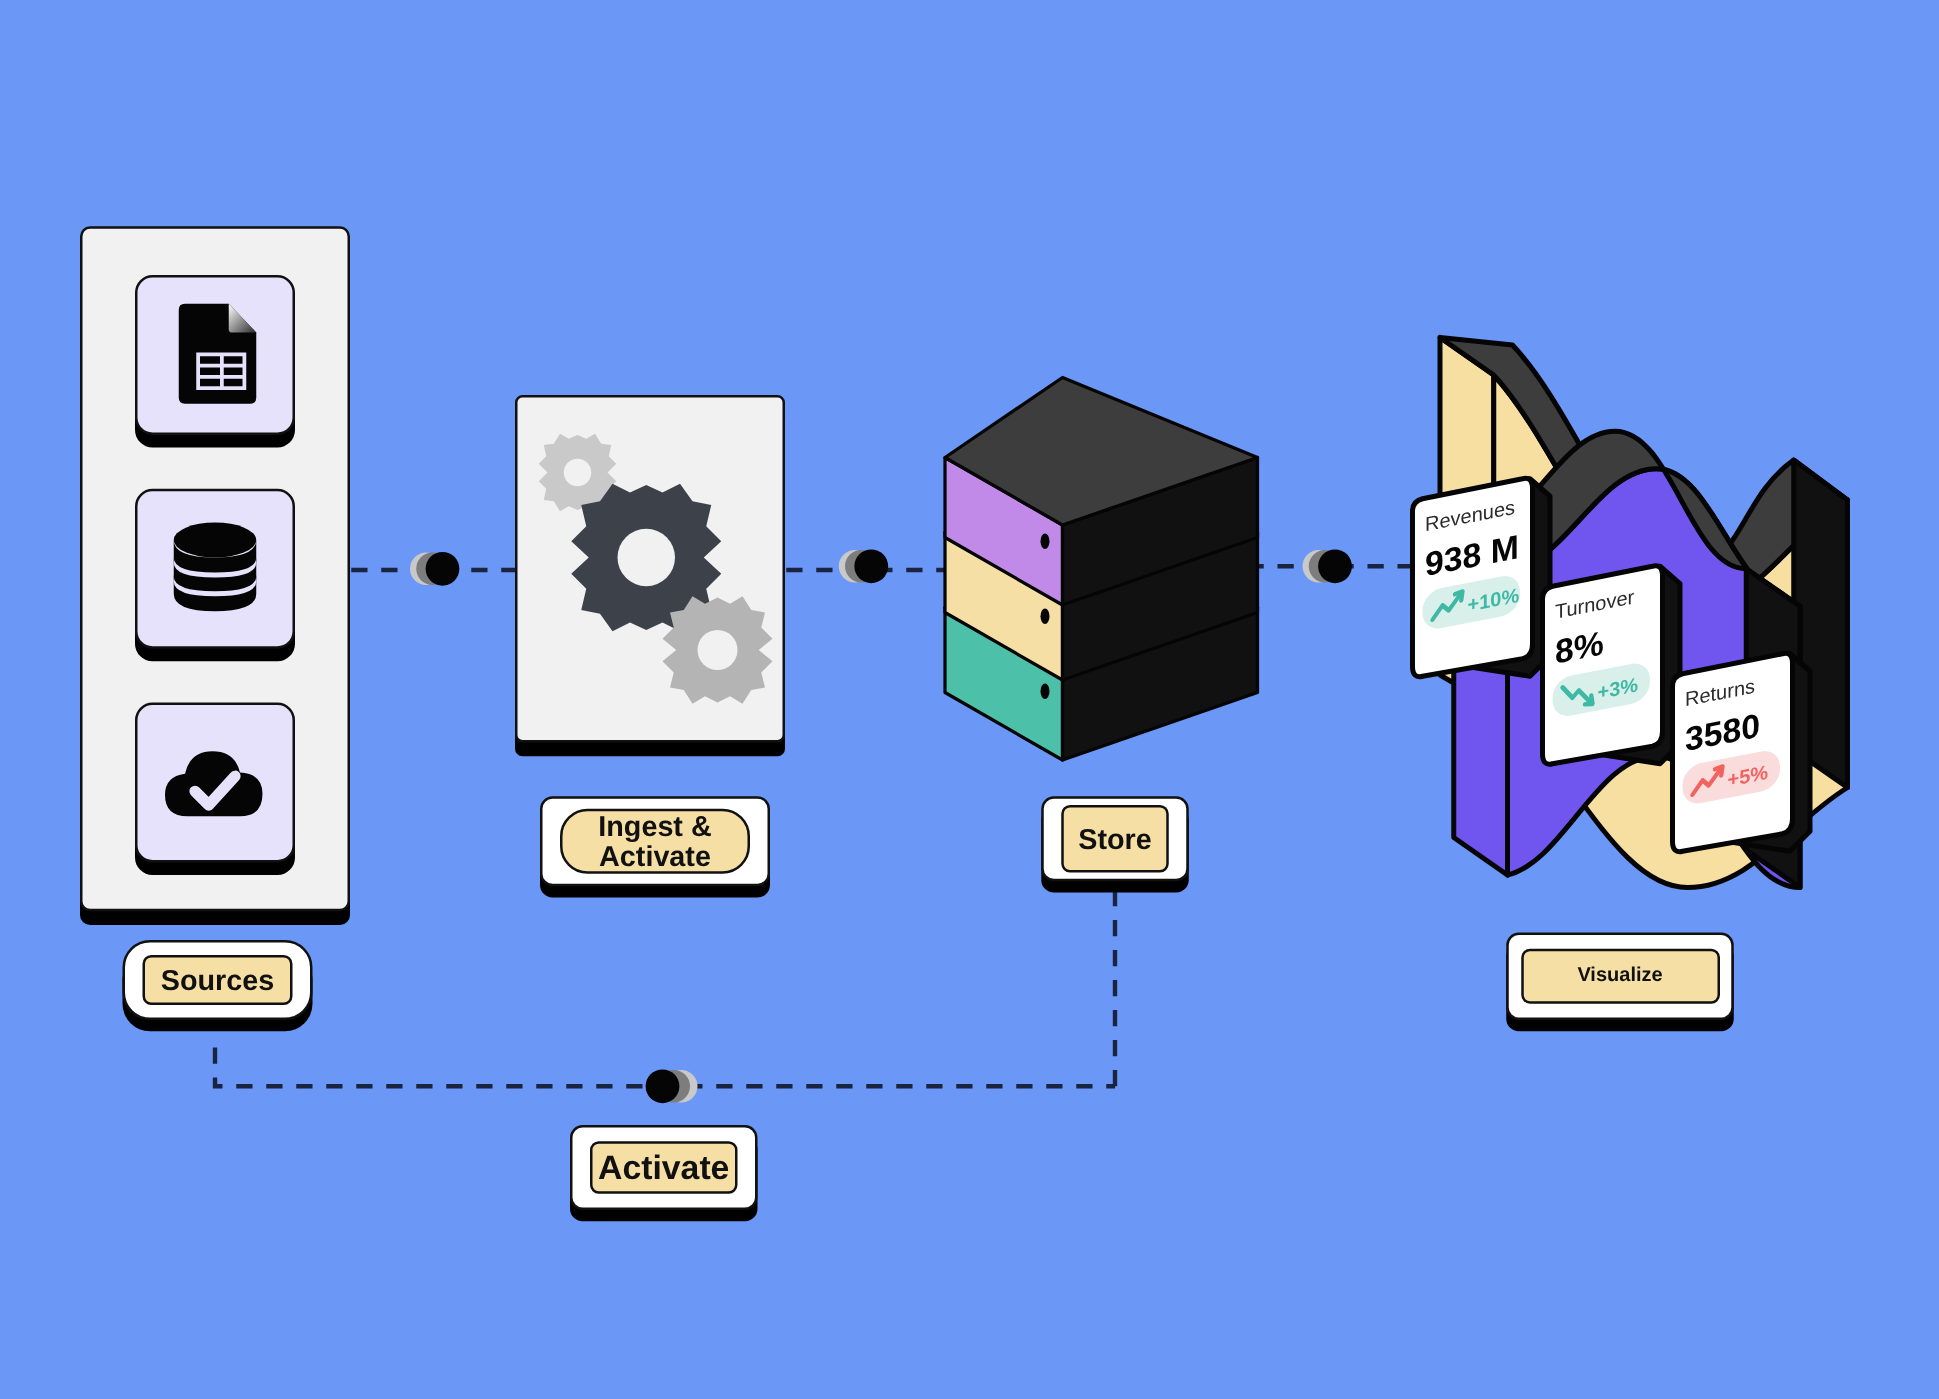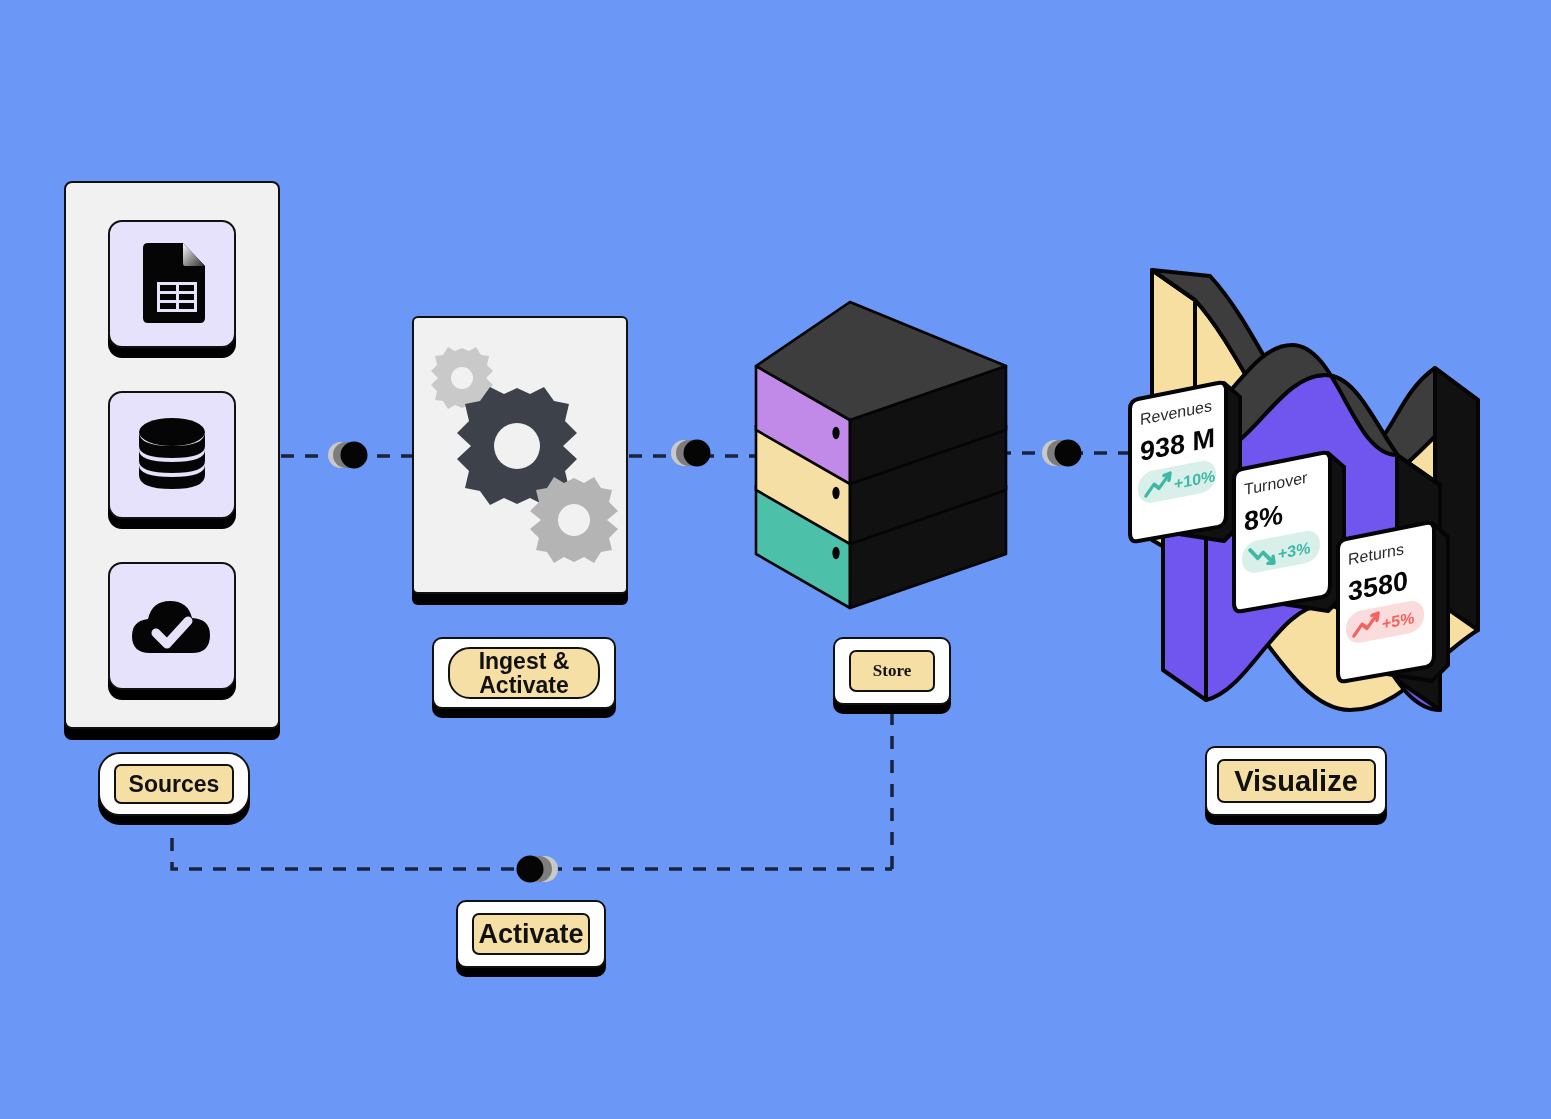--- a/index.html
+++ b/index.html
@@ -54,24 +54,24 @@
     justify-content: center;
   }
 
   #chip-sources   { left: 98px;  top: 752px; width: 152px; height: 64px; border-radius: 22px; }
   #chip-sources .chip-inner   { width: 120px; height: 40px; font-size: 23px; }
 
   #chip-ingest    { left: 432px; top: 637px; width: 184px; height: 72px; }
   #chip-ingest .chip-inner    { width: 152px; height: 52px; font-size: 23px; padding: 2px 4px; border-radius: 22px; }
 
   #chip-store     { left: 833px; top: 637px; width: 118px; height: 68px; }
-  #chip-store .chip-inner     { width: 86px;  height: 42px; font-size: 17px; font-family: Liberation Serif, serif; }
+  #chip-store .chip-inner     { width: 86px;  height: 54px; font-size: 23px; }
 
   #chip-visualize { left: 1205px; top: 746px; width: 182px; height: 70px; }
-  #chip-visualize .chip-inner { width: 159px; height: 44px; font-size: 29px; }
+  #chip-visualize .chip-inner { width: 159px; height: 44px; font-size: 16px; }
 
   #chip-activate  { left: 456px; top: 900px; width: 150px; height: 68px; }
   #chip-activate .chip-inner  { width: 118px; height: 42px; font-size: 27px; }
 
   
   #sources-panel {
     position: absolute;
     left: 64px; top: 181px;
     width: 216px; height: 548px;
     background: #f1f1f1;

